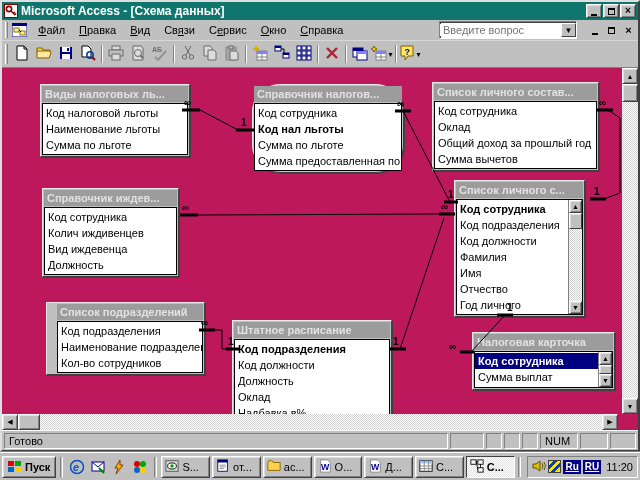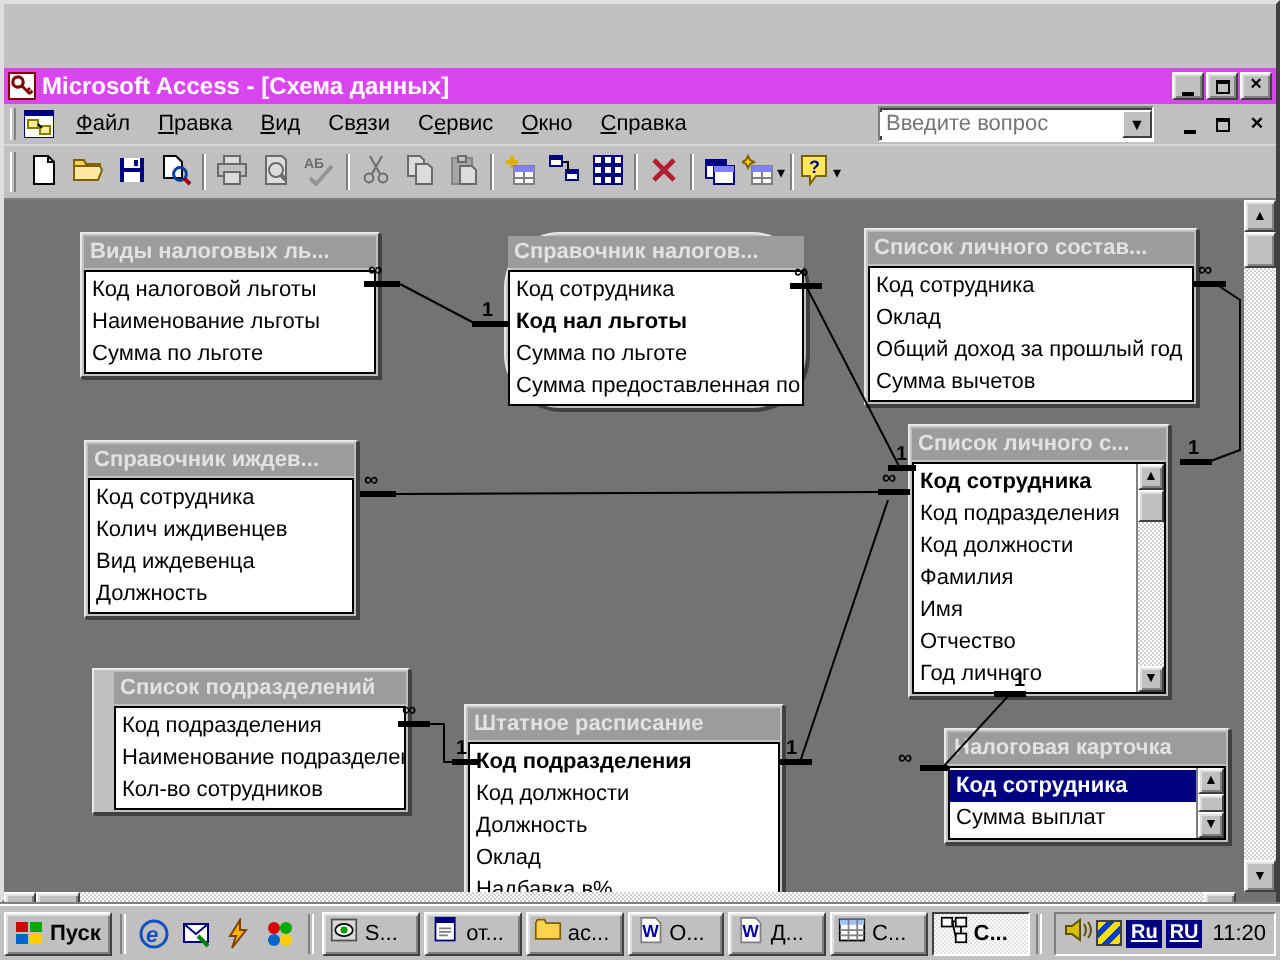--- a/index.html
+++ b/index.html
@@ -5,21 +5,21 @@
   * { margin:0; padding:0; box-sizing:border-box; font-family:"Liberation Sans",sans-serif; }
   html,body { width:640px; height:480px; overflow:hidden; }
   .screen { position:relative; width:640px; height:480px; background:#c0c0c0; font-size:11px; color:#000; }
   .nowrap { white-space:nowrap; overflow:hidden; }
 
   
   .app { position:absolute; left:0; top:0; width:640px; height:452px;
          border:2px solid; border-color:#dfdfdf #404040 #404040 #dfdfdf; background:#c0c0c0; }
 
   
-  .titlebar { height:18px; background:#d946ef; display:flex; align-items:center; padding:0 2px;margin-top:32px; }
+  .titlebar { height:18px; background:#0f766e; display:flex; align-items:center; padding:0 2px; }
   .titlebar .ticon { width:14px; height:14px; margin-right:3px; flex:none; }
   .titlebar .ttext { color:#fff; font-weight:bold; font-size:12px; white-space:nowrap; flex:1; }
   .wbtn { width:16px; height:14px; margin-left:1px; background:#c0c0c0; flex:none;
           border:1px solid; border-color:#fff #404040 #404040 #fff;
           box-shadow:inset 1px 1px 0 #dfdfdf, inset -1px -1px 0 #808080;
           display:flex; align-items:center; justify-content:center; }
   .g-min { width:6px; height:2px; background:#000; margin-top:7px; }
   .g-rest { width:7px; height:7px; border:1px solid #000; border-top-width:2px; }
   .g-close { font-size:10px; font-weight:bold; line-height:10px; }
 
@@ -37,21 +37,21 @@
   .flatbtn { width:15px; height:13px; margin-left:2px; display:flex; align-items:center; justify-content:center; flex:none; }
 
   
   .toolbar { height:27px; display:flex; align-items:center; padding:0 2px; border-bottom:1px solid #808080; }
   .tbtn { width:22px; height:22px; display:flex; align-items:center; justify-content:center; flex:none; }
   .tbtn.disabled svg { filter:grayscale(1) opacity(.45); }
   .tsep { width:2px; height:18px; margin:0 2px; border-left:1px solid #808080; border-right:1px solid #fff; flex:none; }
   .tbtn .dd { font-size:8px; margin-left:1px; }
 
   
-  .workarea { position:relative; width:636px; height:362px; background:#737373; overflow:hidden; }
+  .workarea { position:relative; width:636px; height:362px; background:#be185d; overflow:hidden; }
   .canvas { position:absolute; left:0; top:0; width:622px; height:346px; overflow:hidden; }
   .hatch { background:conic-gradient(#fff 25%, #d0d0d0 0 50%, #fff 0 75%, #d0d0d0 0) 0 0/2px 2px; }
   .sbtn { background:#c0c0c0; border:1px solid; border-color:#fff #404040 #404040 #fff;
           box-shadow:inset 1px 1px 0 #dfdfdf, inset -1px -1px 0 #808080;
           display:flex; align-items:center; justify-content:center; font-size:7px; color:#000; }
   .vscroll { position:absolute; left:620px; top:0; width:16px; height:346px; }
   .vscroll .sbtn { position:absolute; left:0; width:16px; height:16px; }
   .vthumb { position:absolute; left:0; top:16px; width:16px; height:18px; background:#c0c0c0;
             border:1px solid; border-color:#fff #404040 #404040 #fff; box-shadow:inset 1px 1px 0 #dfdfdf, inset -1px -1px 0 #808080; }
   .vtrack { position:absolute; left:0; top:16px; width:16px; height:314px; }

